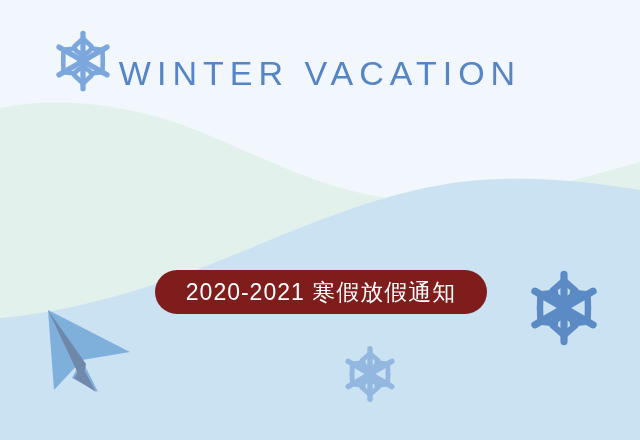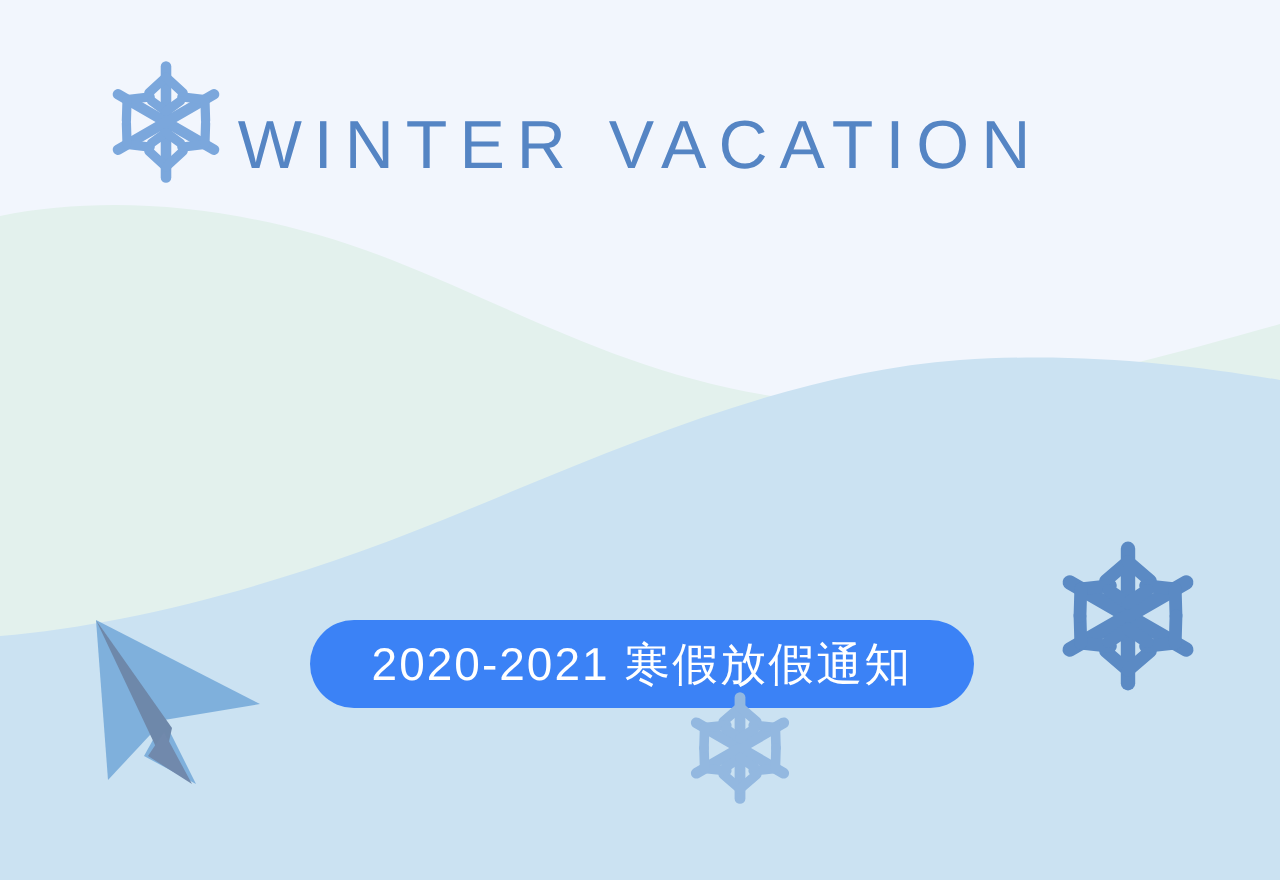--- a/index.html
+++ b/index.html
@@ -47,26 +47,25 @@
   }
 
   
   #badge {
     position: absolute;
     left: 155px;
     top: 270px;
     width: 332px;
     height: 44px;
     border-radius: 22px;
-    background: #3b82f6;
+    background: #7f1d1d;
     display: flex;
     align-items: center;
     justify-content: center;
     box-sizing: border-box;
-    margin-top: 40px;
   }
   #badge-label {
     font-family: "Liberation Sans", sans-serif;
     font-size: 23px;
     font-weight: 400;
     color: #ffffff;
     letter-spacing: 1px;
     white-space: nowrap;
     line-height: 44px;
   }

